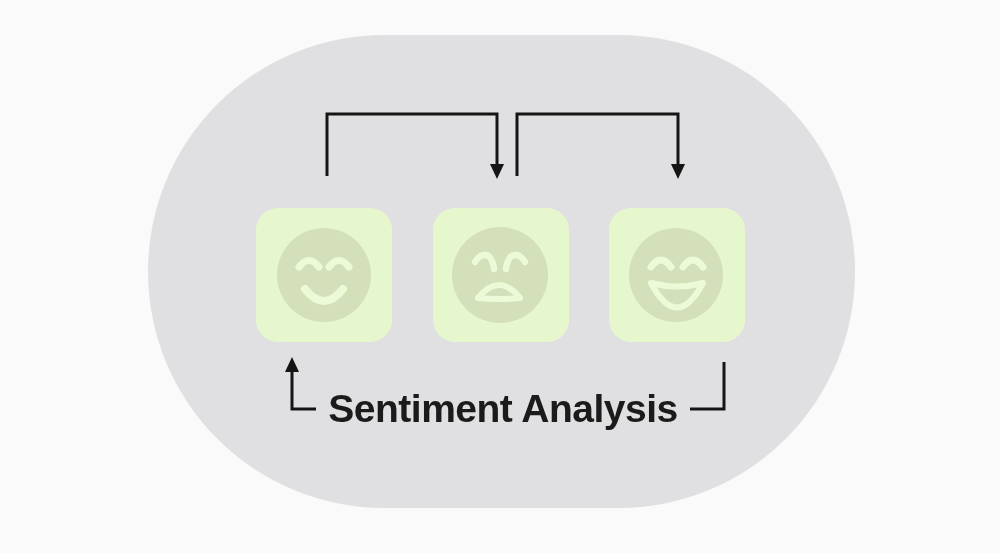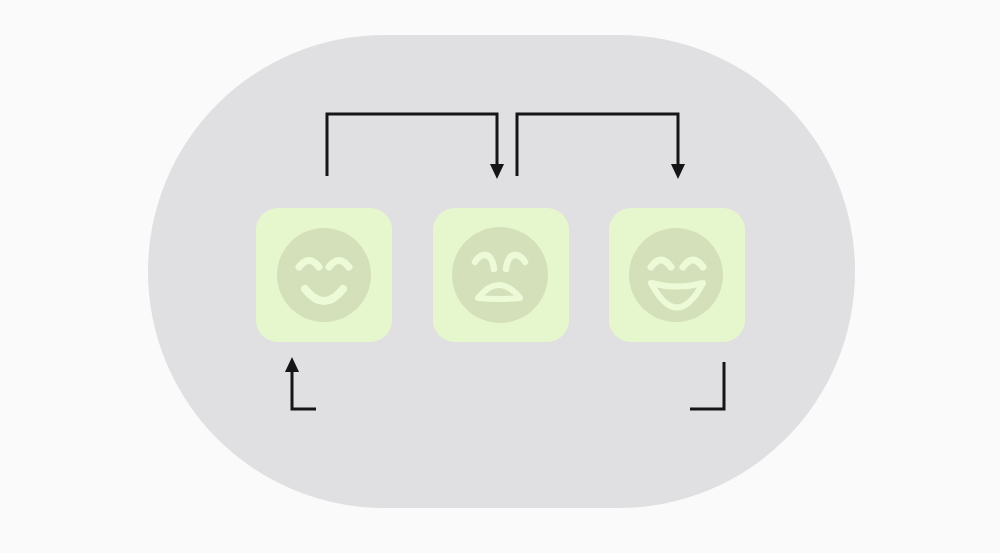--- a/index.html
+++ b/index.html
@@ -129,14 +129,15 @@
 
   <div class="card card-3">
     <svg class="face" viewBox="0 0 136 134" xmlns="http://www.w3.org/2000/svg" aria-hidden="true">
       <circle class="face-bg" cx="67" cy="67" r="47"></circle>
       <path class="feat w7" d="M 42 59 Q 52 45 62 59"></path>
       <path class="feat w7" d="M 74 59 Q 84 45 94 59"></path>
       <path class="feat w6" d="M 42 75 Q 68 82 94 75 Q 68 124 42 75 Z"></path>
     </svg>
   </div>
 
+  <div class="title">Sentiment Analysis</div>
 
 </div>
 
 </body></html>

